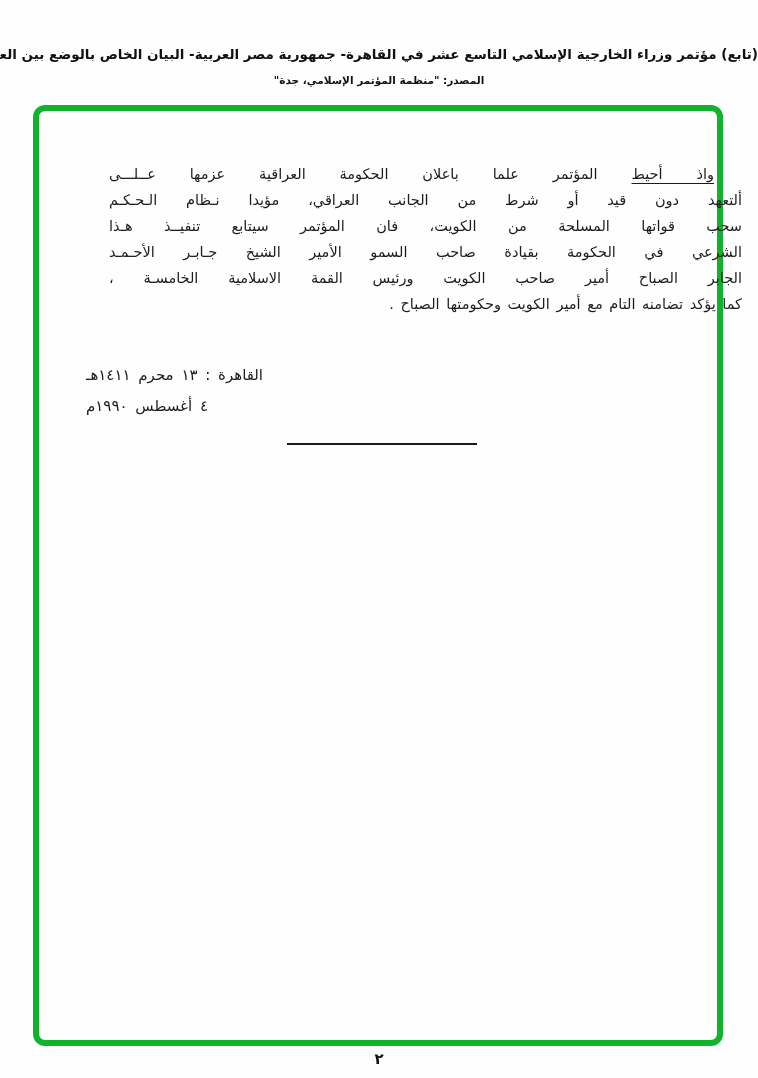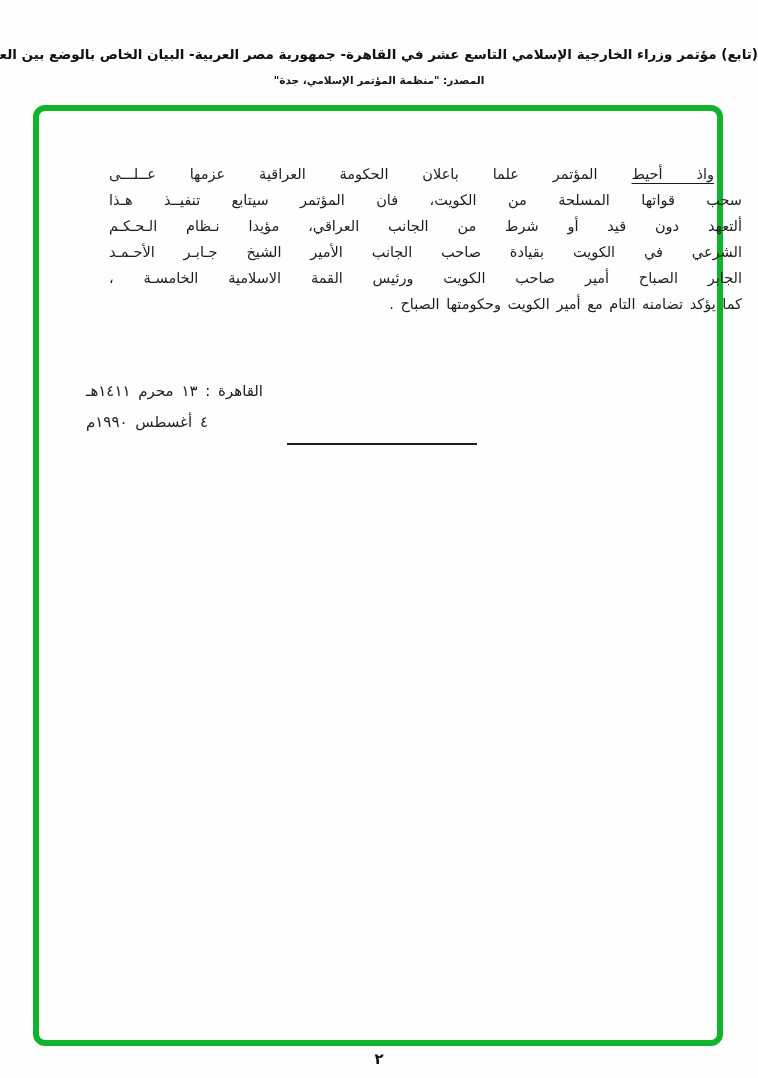--- a/index.html
+++ b/index.html
@@ -58,21 +58,21 @@
     overflow: hidden;
   }
   .bline.first { text-indent: 28px; }
   .bline.last { text-align-last: right; }
   .uline {
     text-decoration: underline;
     text-underline-offset: 4px;
   }
   .date-block {
     position: absolute;
-    left: 86px; top: 376px;
+    left: 86px; top: 360px;
     width: 300px;
     direction: rtl;
     text-align: left;
     font-size: 15px;
     line-height: 31px;
     word-spacing: 3px;
     color: #1c1c1c;
   }
   .sig-rule {
     position: absolute;
@@ -97,23 +97,23 @@
   <div class="header-line1">(تابع) مؤتمر وزراء الخارجية الإسلامي التاسع عشر في القاهرة- جمهورية مصر العربية- البيان الخاص بالوضع بين العراق والكويت</div>
 
   <div class="header-line2">المصدر: "منظمة المؤتمر الإسلامي، جدة"</div>
 
   <div class="green-frame"></div>
 
   <div class="body-text">
     <div class="bline first">
       <span class="uline">واذ أحيط</span><span> المؤتمر علما باعلان الحكومة العراقية عزمها عــلـــى</span>
     </div>
+    <div class="bline">ألتعهد دون قيد أو شرط من الجانب العراقي، مؤيدا نـظام الـحـكـم</div>
     <div class="bline">سحب قواتها المسلحة من الكويت، فان المؤتمر سيتابع تنفيــذ هـذا</div>
-    <div class="bline">ألتعهد دون قيد أو شرط من الجانب العراقي، مؤيدا نـظام الـحـكـم</div>
-    <div class="bline">الشرعي في الكويت بقيادة صاحب الجانب الأمير الشيخ جـابـر الأحـمـد</div>
+    <div class="bline">الشرعي في الحكومة بقيادة صاحب السمو الأمير الشيخ جـابـر الأحـمـد</div>
     <div class="bline">الجابر الصباح أمير صاحب الكويت ورئيس القمة الاسلامية الخامسـة ،</div>
     <div class="bline last">كما يؤكد تضامنه التام مع أمير الكويت وحكومتها الصباح .</div>
   </div>
 
   <div class="date-block">
     <div>القاهرة : ١٣ محرم ١٤١١هـ</div>
     <div>٤ أغسطس ١٩٩٠م</div>
   </div>
 
   <div class="sig-rule"></div>

